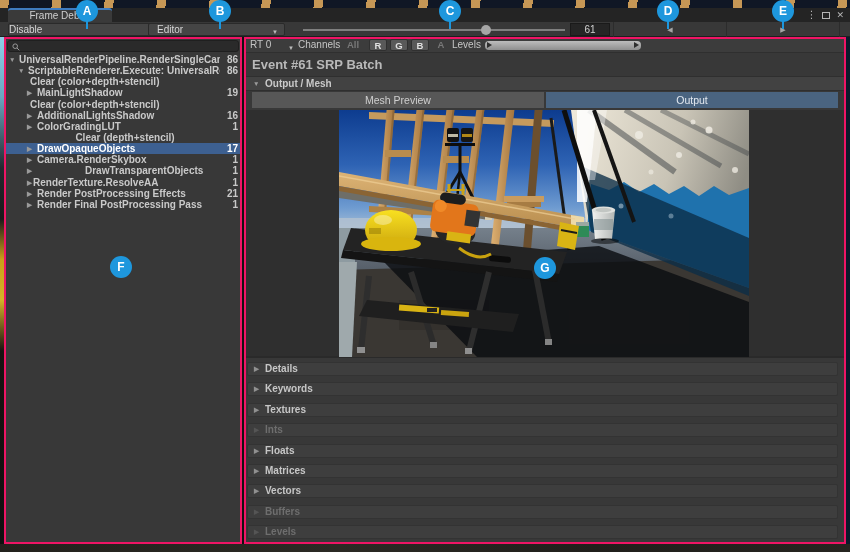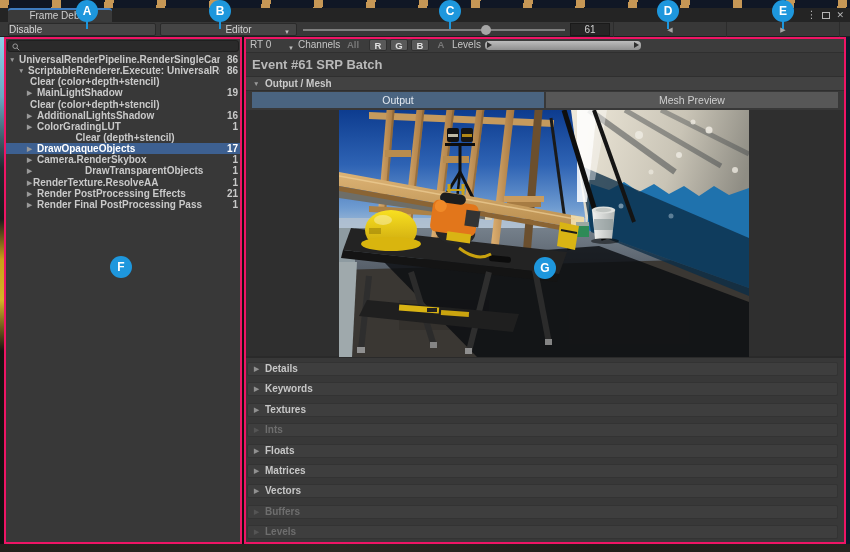--- a/index.html
+++ b/index.html
@@ -23,21 +23,21 @@
     line-height:12px;text-align:center;}
   .win-icons{position:absolute;right:6px;top:1px;height:12px;display:flex;gap:6px;align-items:center;color:#b5b5b5;}
   .win-menu{font-size:10px;line-height:12px;}
   .win-max{width:8px;height:7px;border:1px solid #b5b5b5;}
   .win-close{font-size:9px;line-height:12px;}
 
   .toolbar{position:absolute;left:0;top:22px;width:850px;height:15px;background:#383838;border-bottom:1px solid #1f1f1f;}
   .tb-btn{position:absolute;top:1px;height:13px;background:#454545;border:1px solid #2a2a2a;border-radius:2px;
     color:#d6d6d6;font-size:10px;line-height:11px;text-align:left;}
   .btn-disable{left:8px;width:148px;}
-  .dd-editor{left:160px;width:137px;text-align:center;padding-left:20px;}
+  .dd-editor{left:148px;width:137px;text-align:left;padding-left:8px;}
   .dd-arrow{position:absolute;right:6px;top:3px;font-size:6px;color:#bbb;}
   .frame-slider-track{position:absolute;left:303px;top:7px;width:262px;height:2px;background:#7f7f7f;}
   .frame-slider-handle{position:absolute;left:481px;top:2.5px;width:10px;height:10px;border-radius:50%;background:#a6a6a6;}
   .frame-value{position:absolute;left:570px;top:1px;width:40px;height:13px;background:#252525;border:1px solid #1a1a1a;
     color:#d0d0d0;font-size:10px;line-height:11px;text-align:center;}
   .nav-btn{position:absolute;top:0;height:15px;border-left:1px solid #2c2c2c;color:#a5a5a5;font-size:7px;
     text-align:center;line-height:15px;}
   .nav-prev{left:613px;width:113px;}
   .nav-next{left:726px;width:114px;border-right:1px solid #2c2c2c;}
 
@@ -235,22 +235,22 @@
     </div>
 
     <div class="event-title">Event #61 SRP Batch</div>
 
     <div class="foldout-bar">
       <span class="fo-arrow">▼</span>
       <span class="fo-label">Output / Mesh</span>
     </div>
 
     <div class="tabs">
+        <div class="tab">Mesh Preview</div>
         <div class="tab active">Output</div>
-        <div class="tab">Mesh Preview</div>
       </div>
 
     <div class="preview">
 
       <svg class="scene" viewBox="0 0 410 247">
         <defs>
           <linearGradient id="sky" x1="0" y1="0" x2="0" y2="1">
             <stop offset="0" stop-color="#0d3c8f"></stop>
               <stop offset="0.45" stop-color="#2e63b4"></stop>
             <stop offset="0.8" stop-color="#6e9bd0"></stop>

